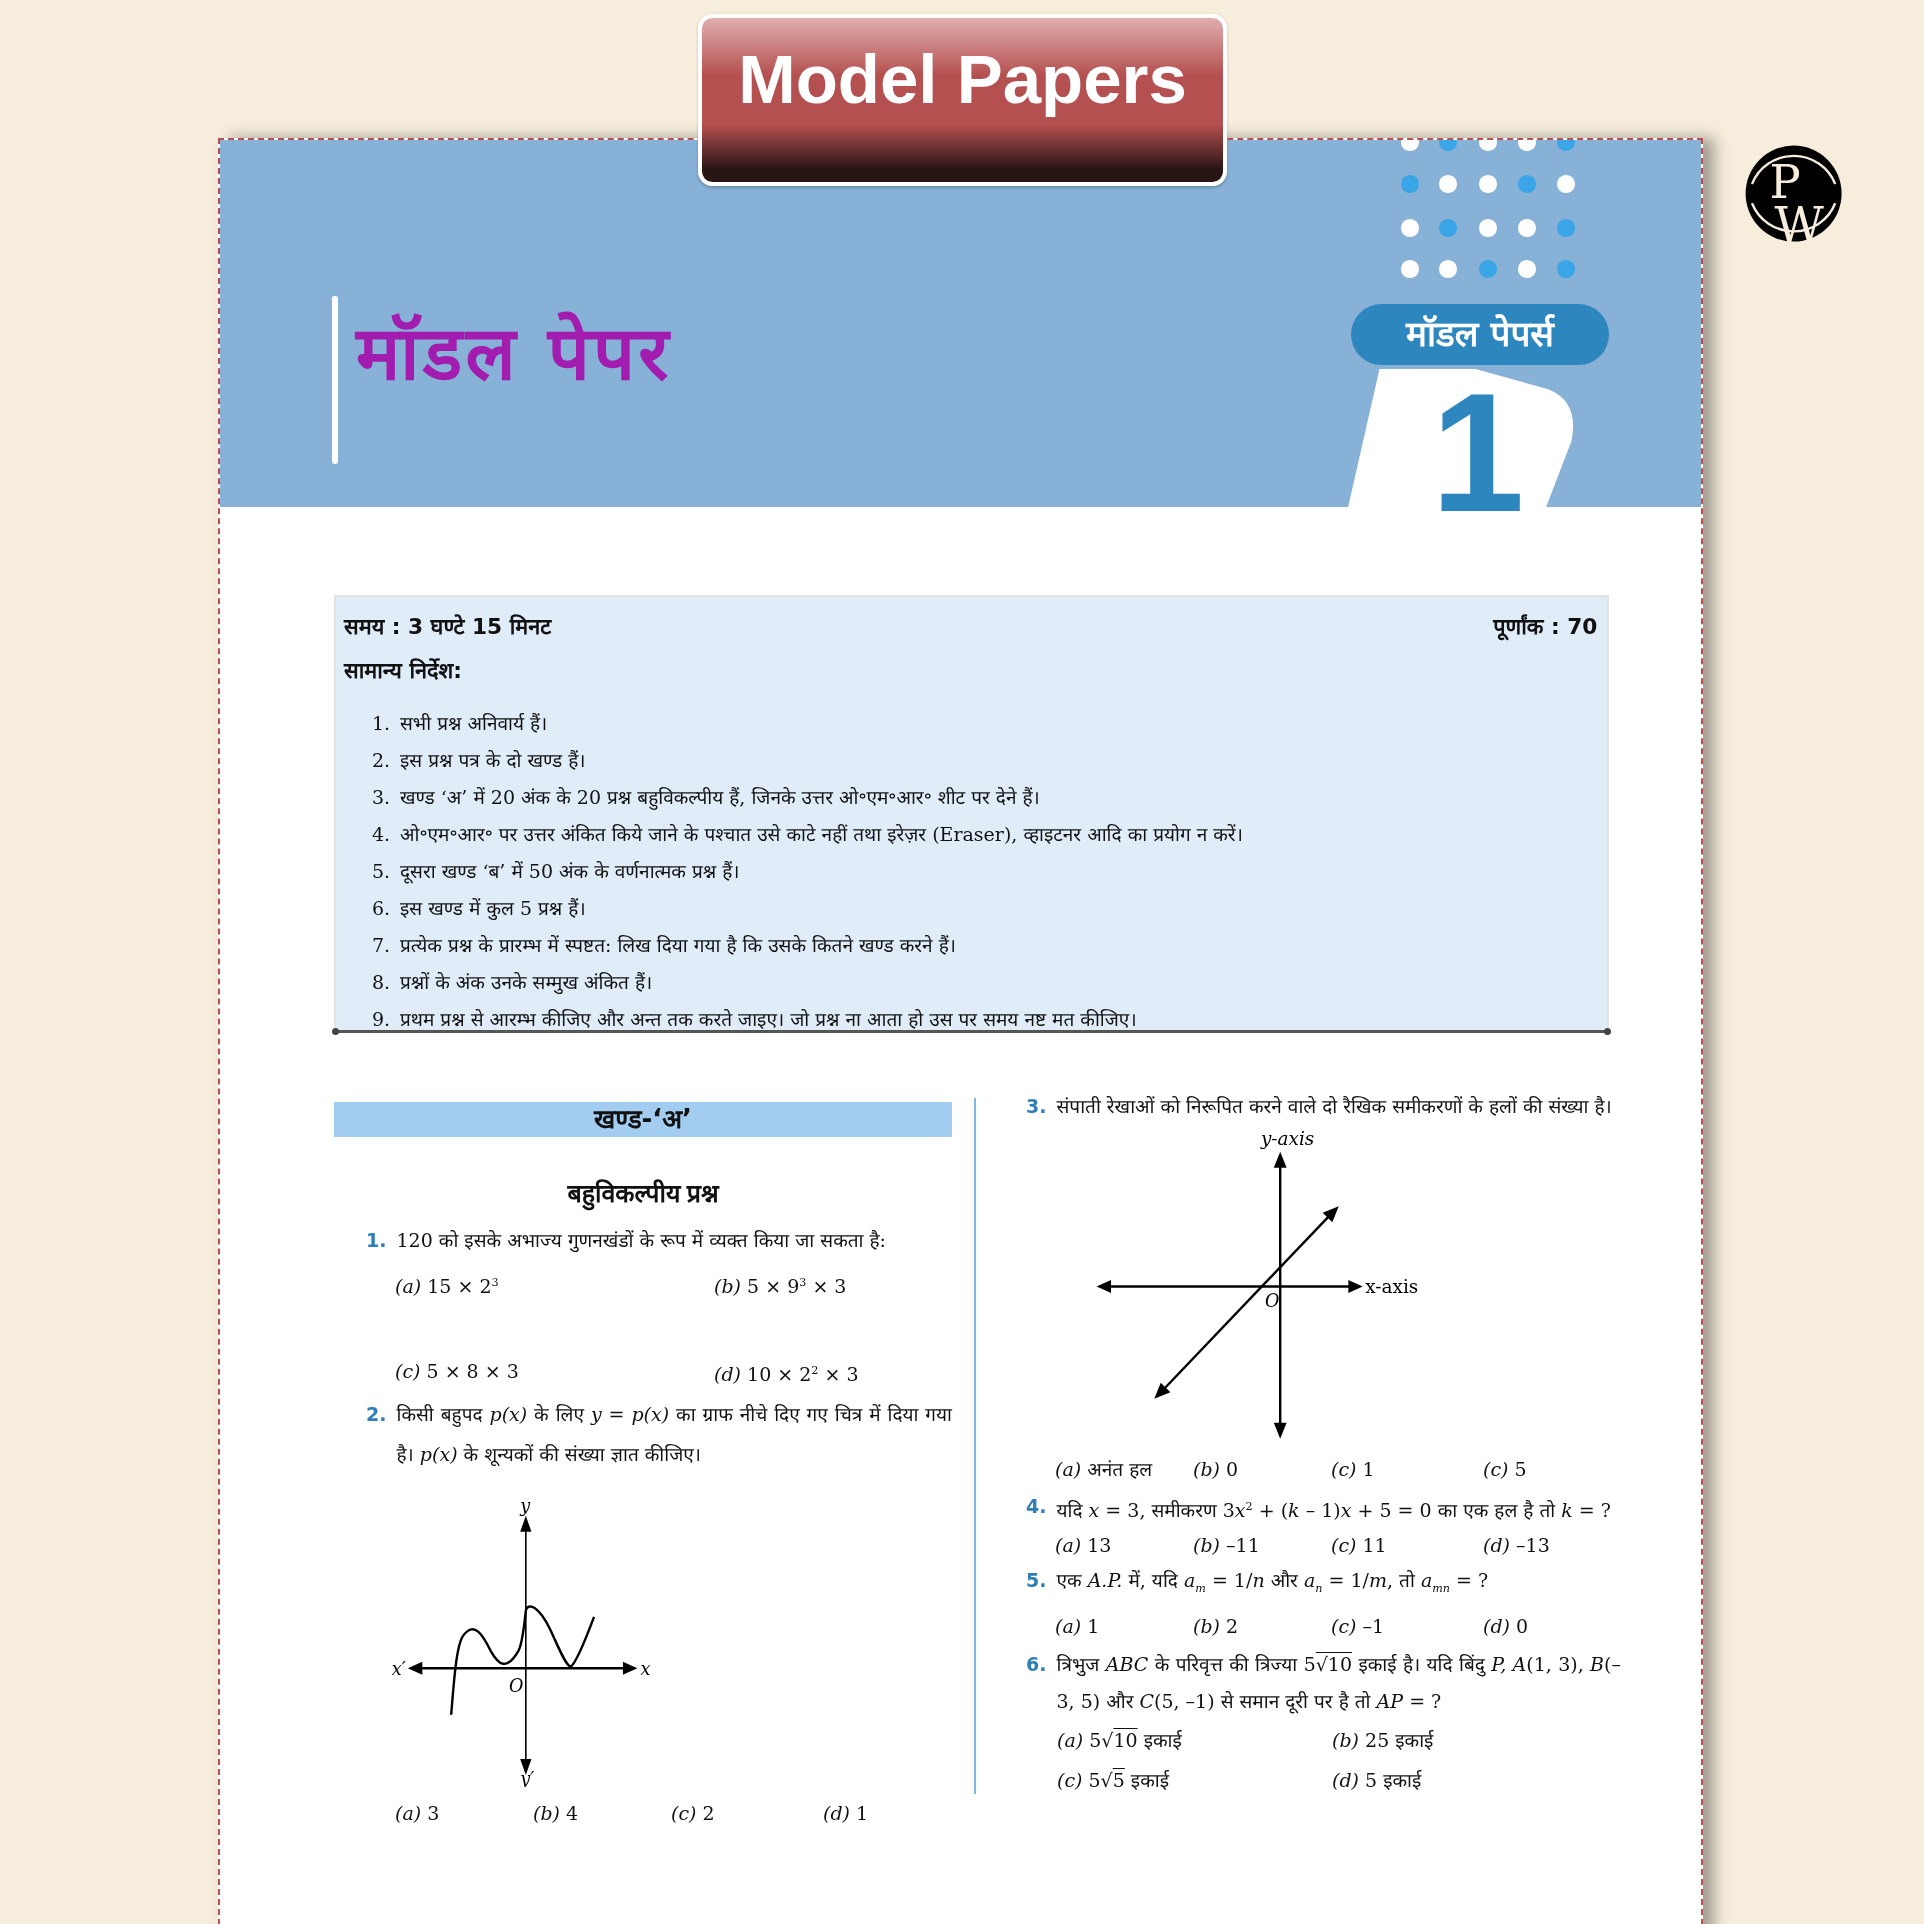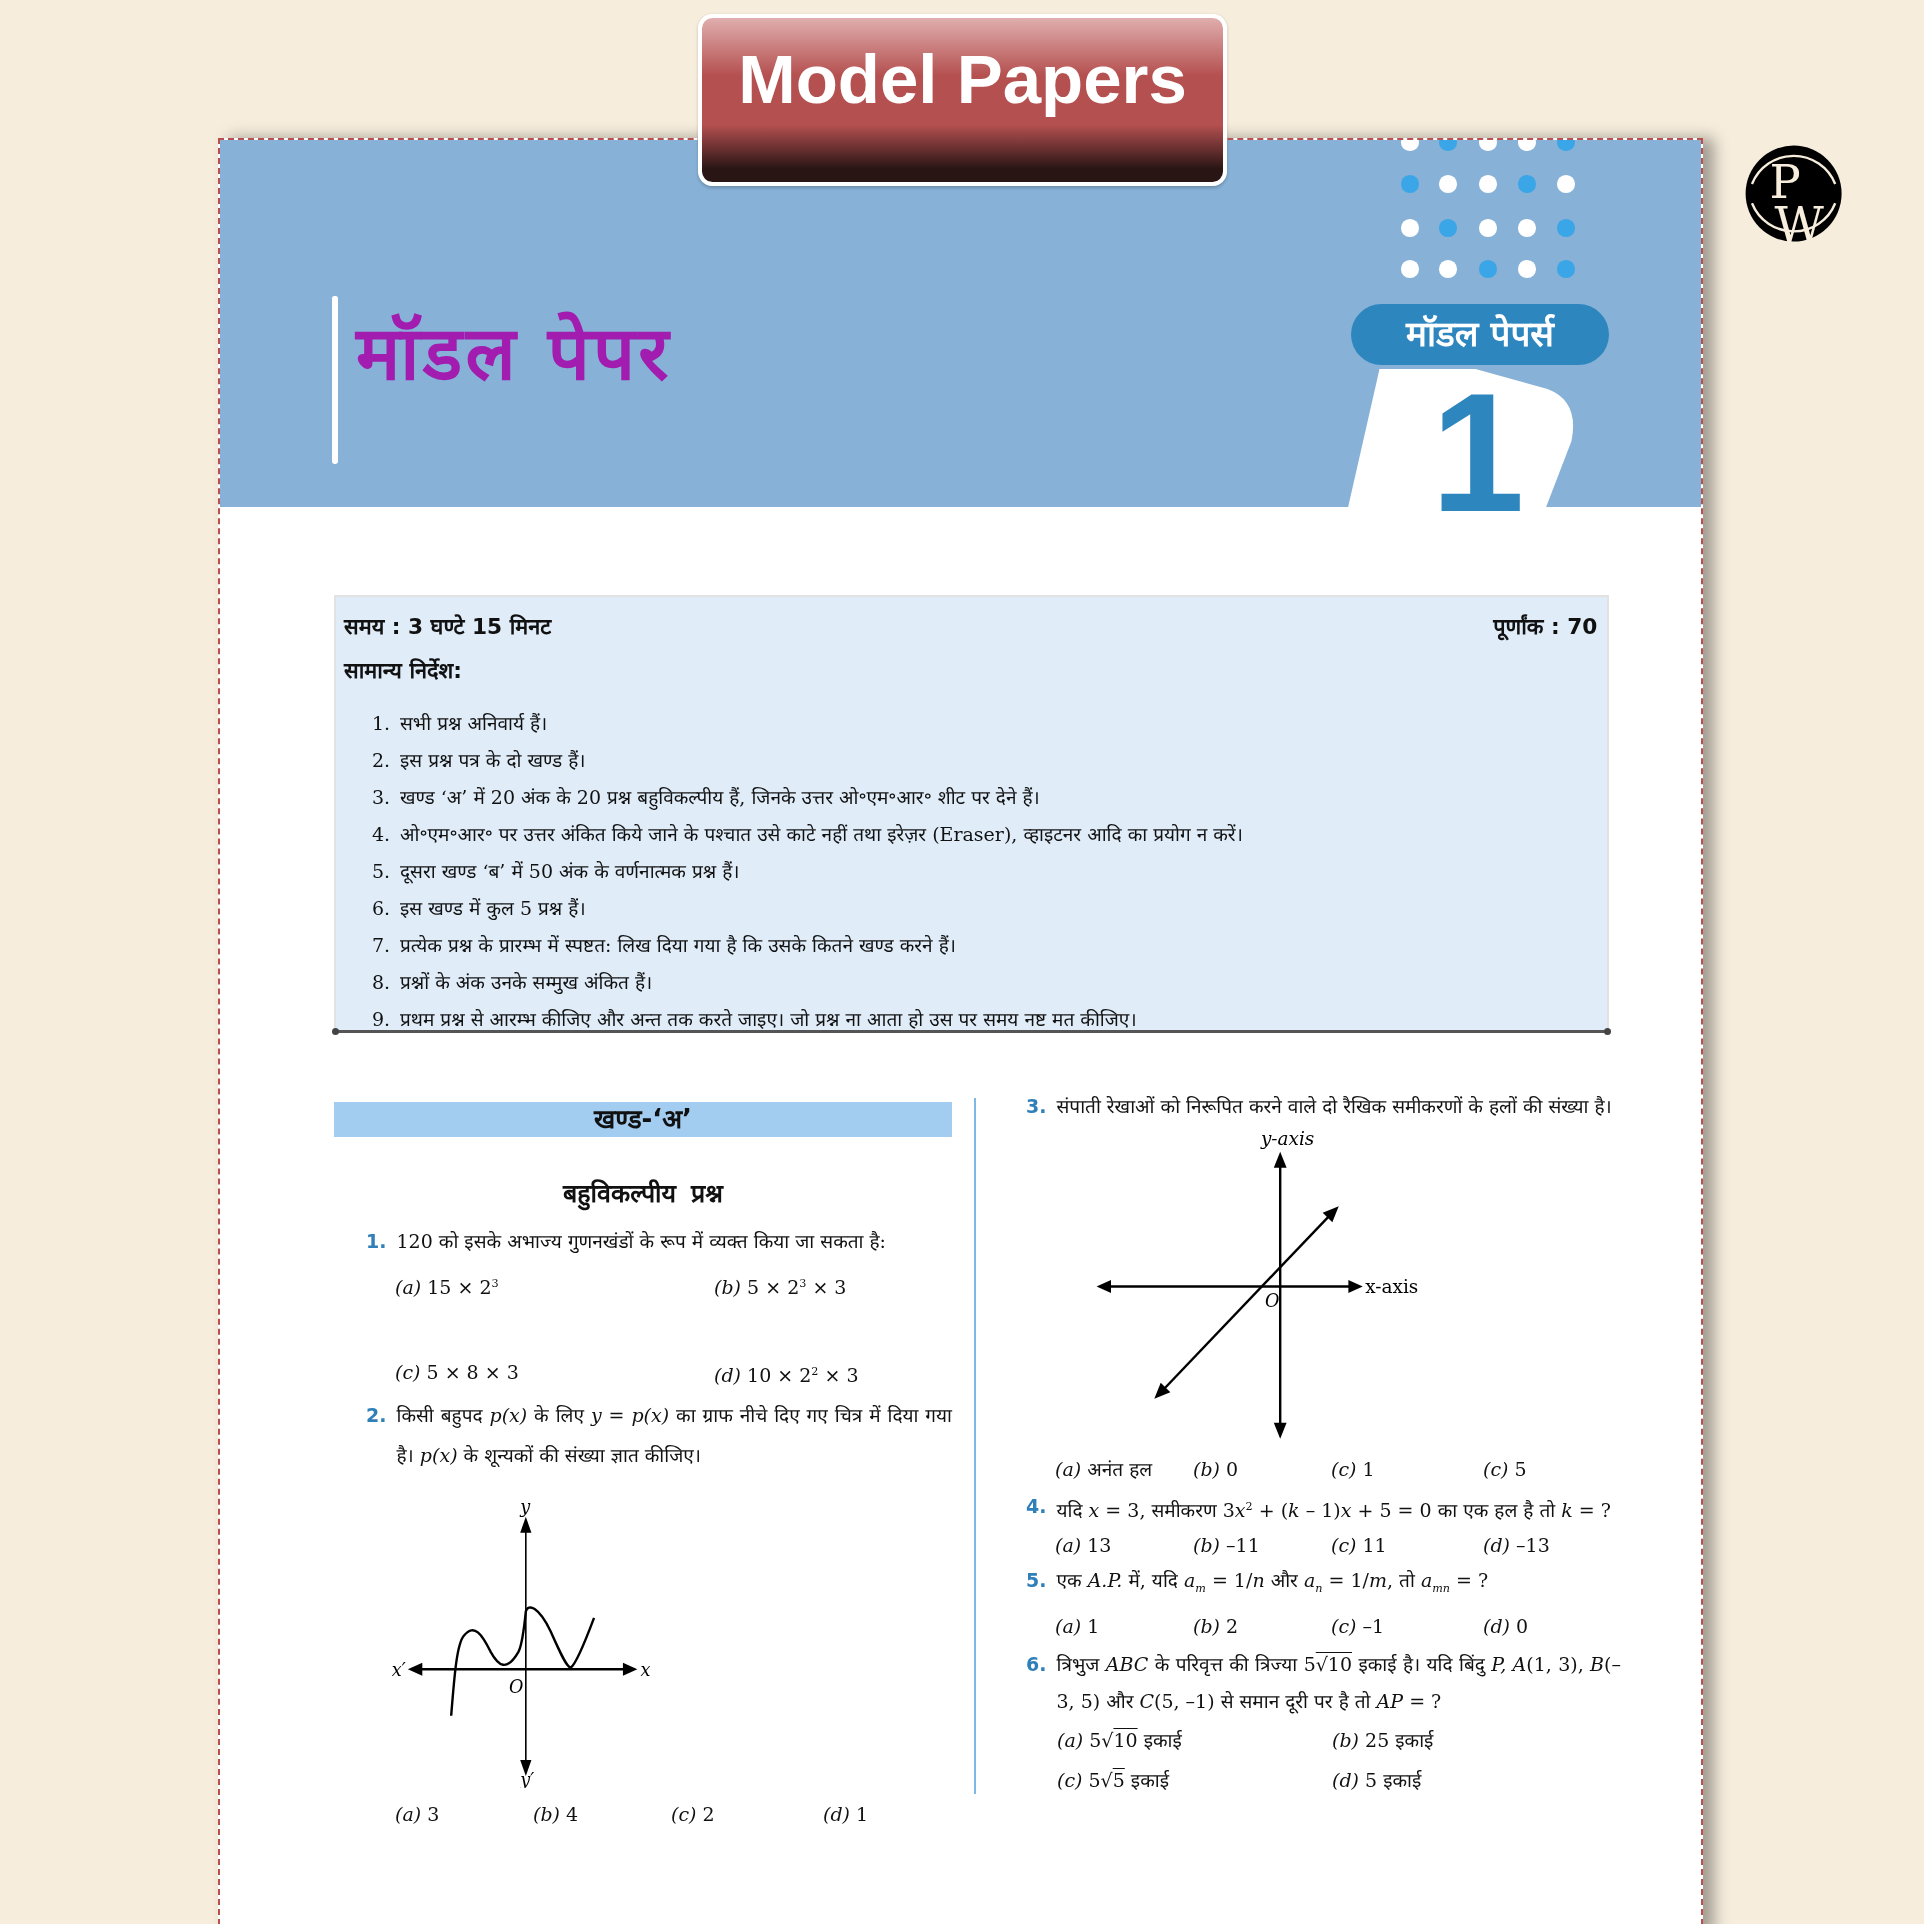--- a/index.html
+++ b/index.html
@@ -22,21 +22,21 @@
   .instr-bottom:before{left:-2.4px}.instr-bottom:after{right:-2.4px}
   .meta-time{position:absolute;left:8px;top:14.4px;font-family:"DejaVu Sans",sans-serif;font-weight:bold;font-size:21.7px;}
   .meta-marks{position:absolute;right:9.6px;top:14.4px;font-family:"DejaVu Sans",sans-serif;font-weight:bold;font-size:21.7px;}
   .gen-head{position:absolute;left:8px;top:58px;font-family:"DejaVu Sans",sans-serif;font-weight:bold;font-size:21.7px;}
   .instr-list{position:absolute;left:36px;top:108px;margin:0;padding:0;list-style:none;font-size:19px;}
   .instr-list li{height:37px;line-height:37px;white-space:nowrap;}
   .instr-list .num{display:inline-block;width:28px;}
   .divider-v{position:absolute;left:754px;top:958px;width:2.4px;height:696px;background:#7fb8e3;}
   .col-left{position:absolute;left:114px;top:962px;width:618px;}
   .section-bar{height:35px;background:#a3cdf0;text-align:center;font-family:"DejaVu Sans",sans-serif;font-weight:bold;font-size:26px;line-height:35px;}
-  .sub-head{margin-top:38px;text-align:center;font-family:Liberation Mono, monospace;font-weight:bold;font-size:25px;}
+  .sub-head{margin-top:38px;text-align:center;font-family:Liberation Serif, serif;font-weight:bold;font-size:25px;}
   .q{position:relative;font-size:19px;line-height:40px;}
   .qnum{position:absolute;left:0;color:#2f7fb9;font-weight:bold;font-family:"DejaVu Sans",sans-serif;}
   .qtext{margin-left:30.5px;text-align:justify;}
   .opts{display:grid;font-size:19px;line-height:40px;margin-left:61px;}
   .opts i{font-style:italic;}
   .col-right{position:absolute;left:806px;top:946px;width:595px;}
   sup{font-size:11.2px;} sub{font-size:11.2px;}
   .em{font-style:italic;}
 </style>
 </head>
@@ -114,21 +114,21 @@
   <div class="col-left">
     <div class="section-bar">खण्ड-‘अ’</div>
     <div class="sub-head">बहुविकल्पीय प्रश्न</div>
 
     <div class="q" style="margin-top:11.2px;margin-left:32px;">
       <span class="qnum">1.</span>
       <div class="qtext">120 को इसके अभाज्य गुणनखंडों के रूप में व्यक्त किया जा सकता है:</div>
     </div>
     <div class="opts" style="grid-template-columns:275px 275px;margin-left:61px;margin-top:3.2px;gap:44px;">
       <div><i>(a)</i> <span>15 × 2</span><sup>3</sup><span></span></div>
-      <div><i>(b)</i> <span>5 × 2</span><sup>3</sup><span> × 3</span></div>
+      <div><i>(b)</i> <span>5 × 9</span><sup>3</sup><span> × 3</span></div>
       <div><i>(c)</i> <span>5 × 8 × 3</span></div>
       <div><i>(d)</i> <span>10 × 2</span><sup>2</sup><span> × 3</span></div>
     </div>
 
     <div class="q" style="margin-left:32px;">
       <span class="qnum">2.</span>
       <div class="qtext"><span>किसी बहुपद </span><span class="em">p(x)</span><span> के लिए </span><span class="em">y = p(x)</span><span> का ग्राफ नीचे दिए गए चित्र में दिया गया है। </span><span class="em">p(x)</span><span> के शून्यकों की संख्या ज्ञात कीजिए।</span></div>
     </div>
 
     <svg width="618" height="305" viewBox="0 0 770 380" style="display:block;margin-top:8px;">

